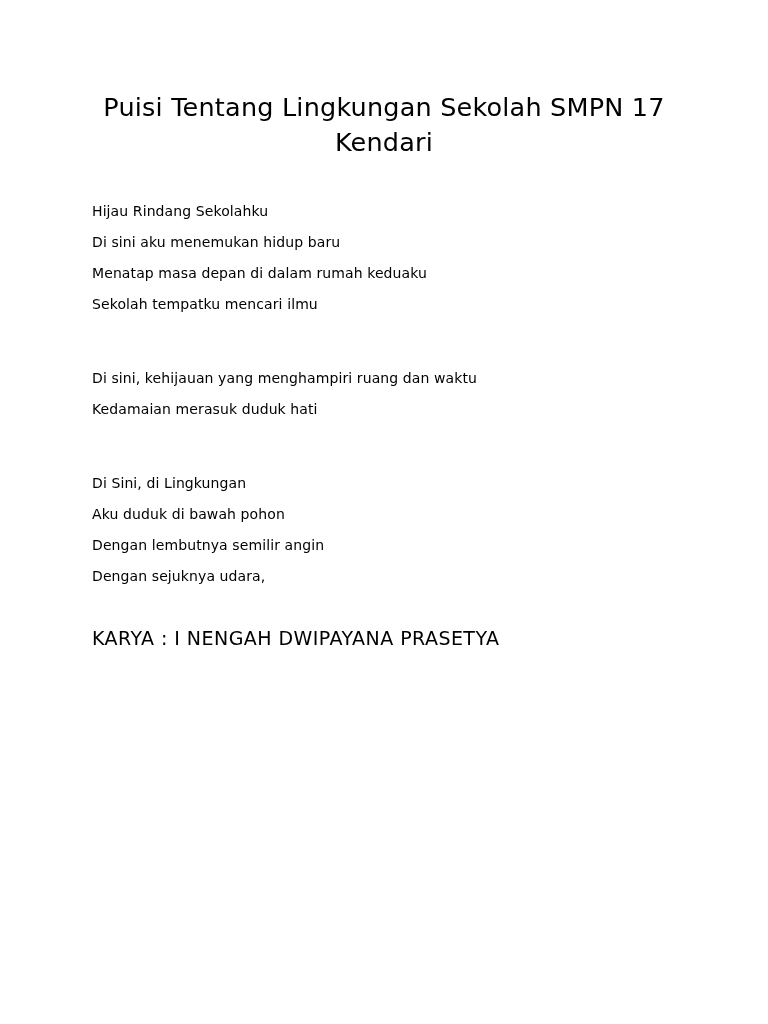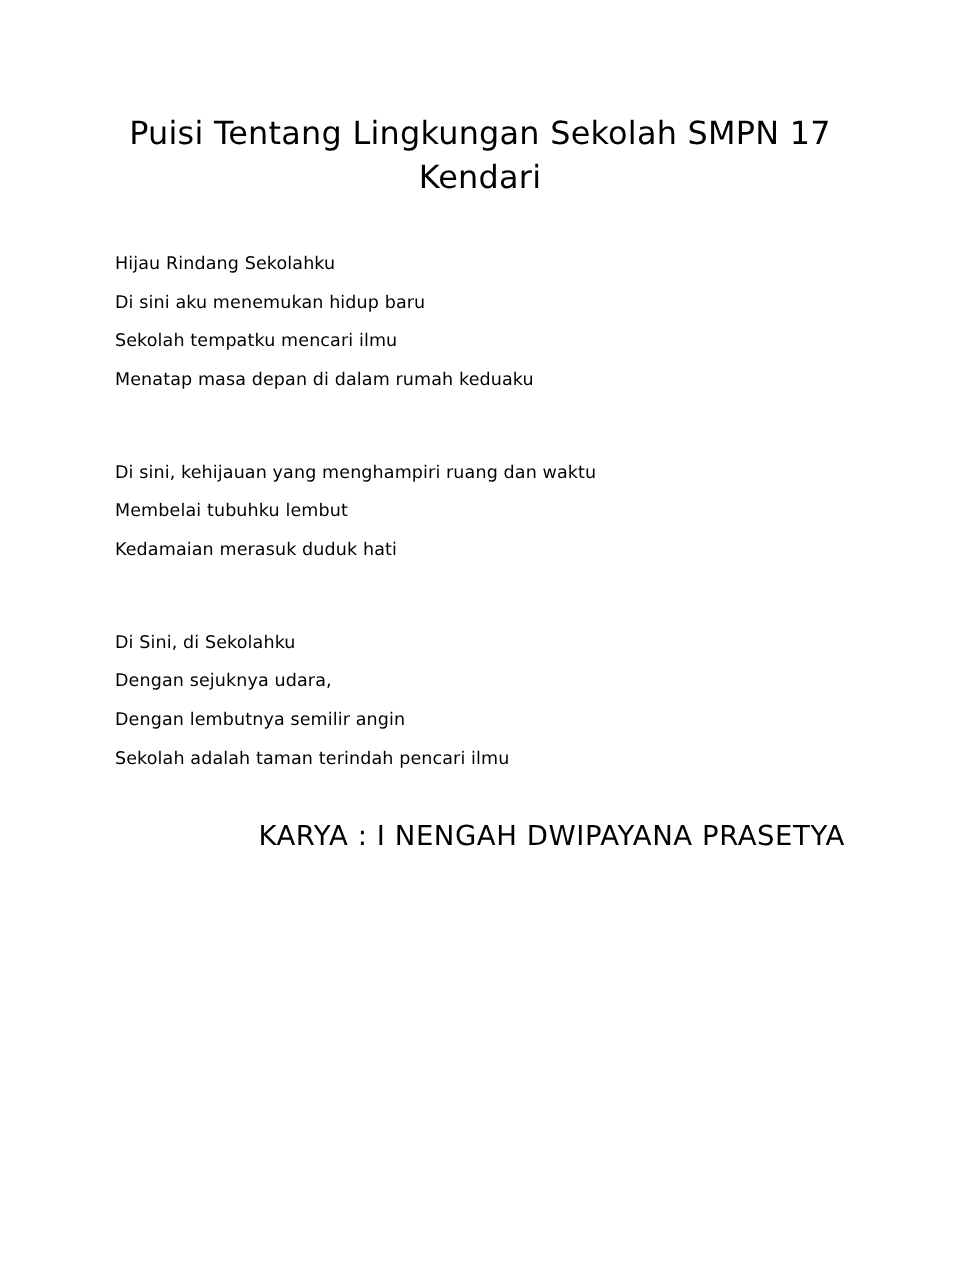--- a/index.html
+++ b/index.html
@@ -64,57 +64,55 @@
 
   .spacer-before-stanzas {
     height: 36px;
   }
 
   
   .author-block {
     margin-top: 31px;
   }
   .author-line {
-    font-size: 22px;
+    font-size: 19px;
     line-height: 31px;
     letter-spacing: 0.45px;
     white-space: pre;
     margin: 0;
     padding: 0;
-    text-align: right;
   }
 </style>
 </head>
 <body>
 
 <div class="page">
   <div class="doc-body">
 
     <h1 class="doc-title">Puisi Tentang Lingkungan Sekolah SMPN 17 Kendari</h1>
 
     <div class="spacer-before-stanzas"></div>
 
     <div class="stanza">
       <p class="poem-line">Hijau Rindang Sekolahku</p>
       <p class="poem-line">Di sini aku menemukan hidup baru</p>
+      <p class="poem-line">Menatap masa depan di dalam rumah keduaku</p>
       <p class="poem-line">Sekolah tempatku mencari ilmu</p>
-      <p class="poem-line">Menatap masa depan di dalam rumah keduaku</p>
     </div>
 
     <div class="stanza">
       <p class="poem-line">Di sini, kehijauan yang menghampiri ruang dan waktu</p>
-      <p class="poem-line">Membelai tubuhku lembut</p>
       <p class="poem-line">Kedamaian merasuk duduk hati</p>
     </div>
 
     <div class="stanza">
-      <p class="poem-line">Di Sini, di Sekolahku</p>
+      <p class="poem-line">Di Sini, di Lingkungan</p>
+      <p class="poem-line">Aku duduk di bawah pohon</p>
+      <p class="poem-line">Dengan lembutnya semilir angin</p>
       <p class="poem-line">Dengan sejuknya udara,</p>
-      <p class="poem-line">Dengan lembutnya semilir angin</p>
-      <p class="poem-line">Sekolah adalah taman terindah pencari ilmu</p>
     </div>
 
     <div class="author-block">
       <p class="author-line">KARYA : I NENGAH DWIPAYANA PRASETYA</p>
     </div>
 
   </div>
 </div>
 
 </body></html>

